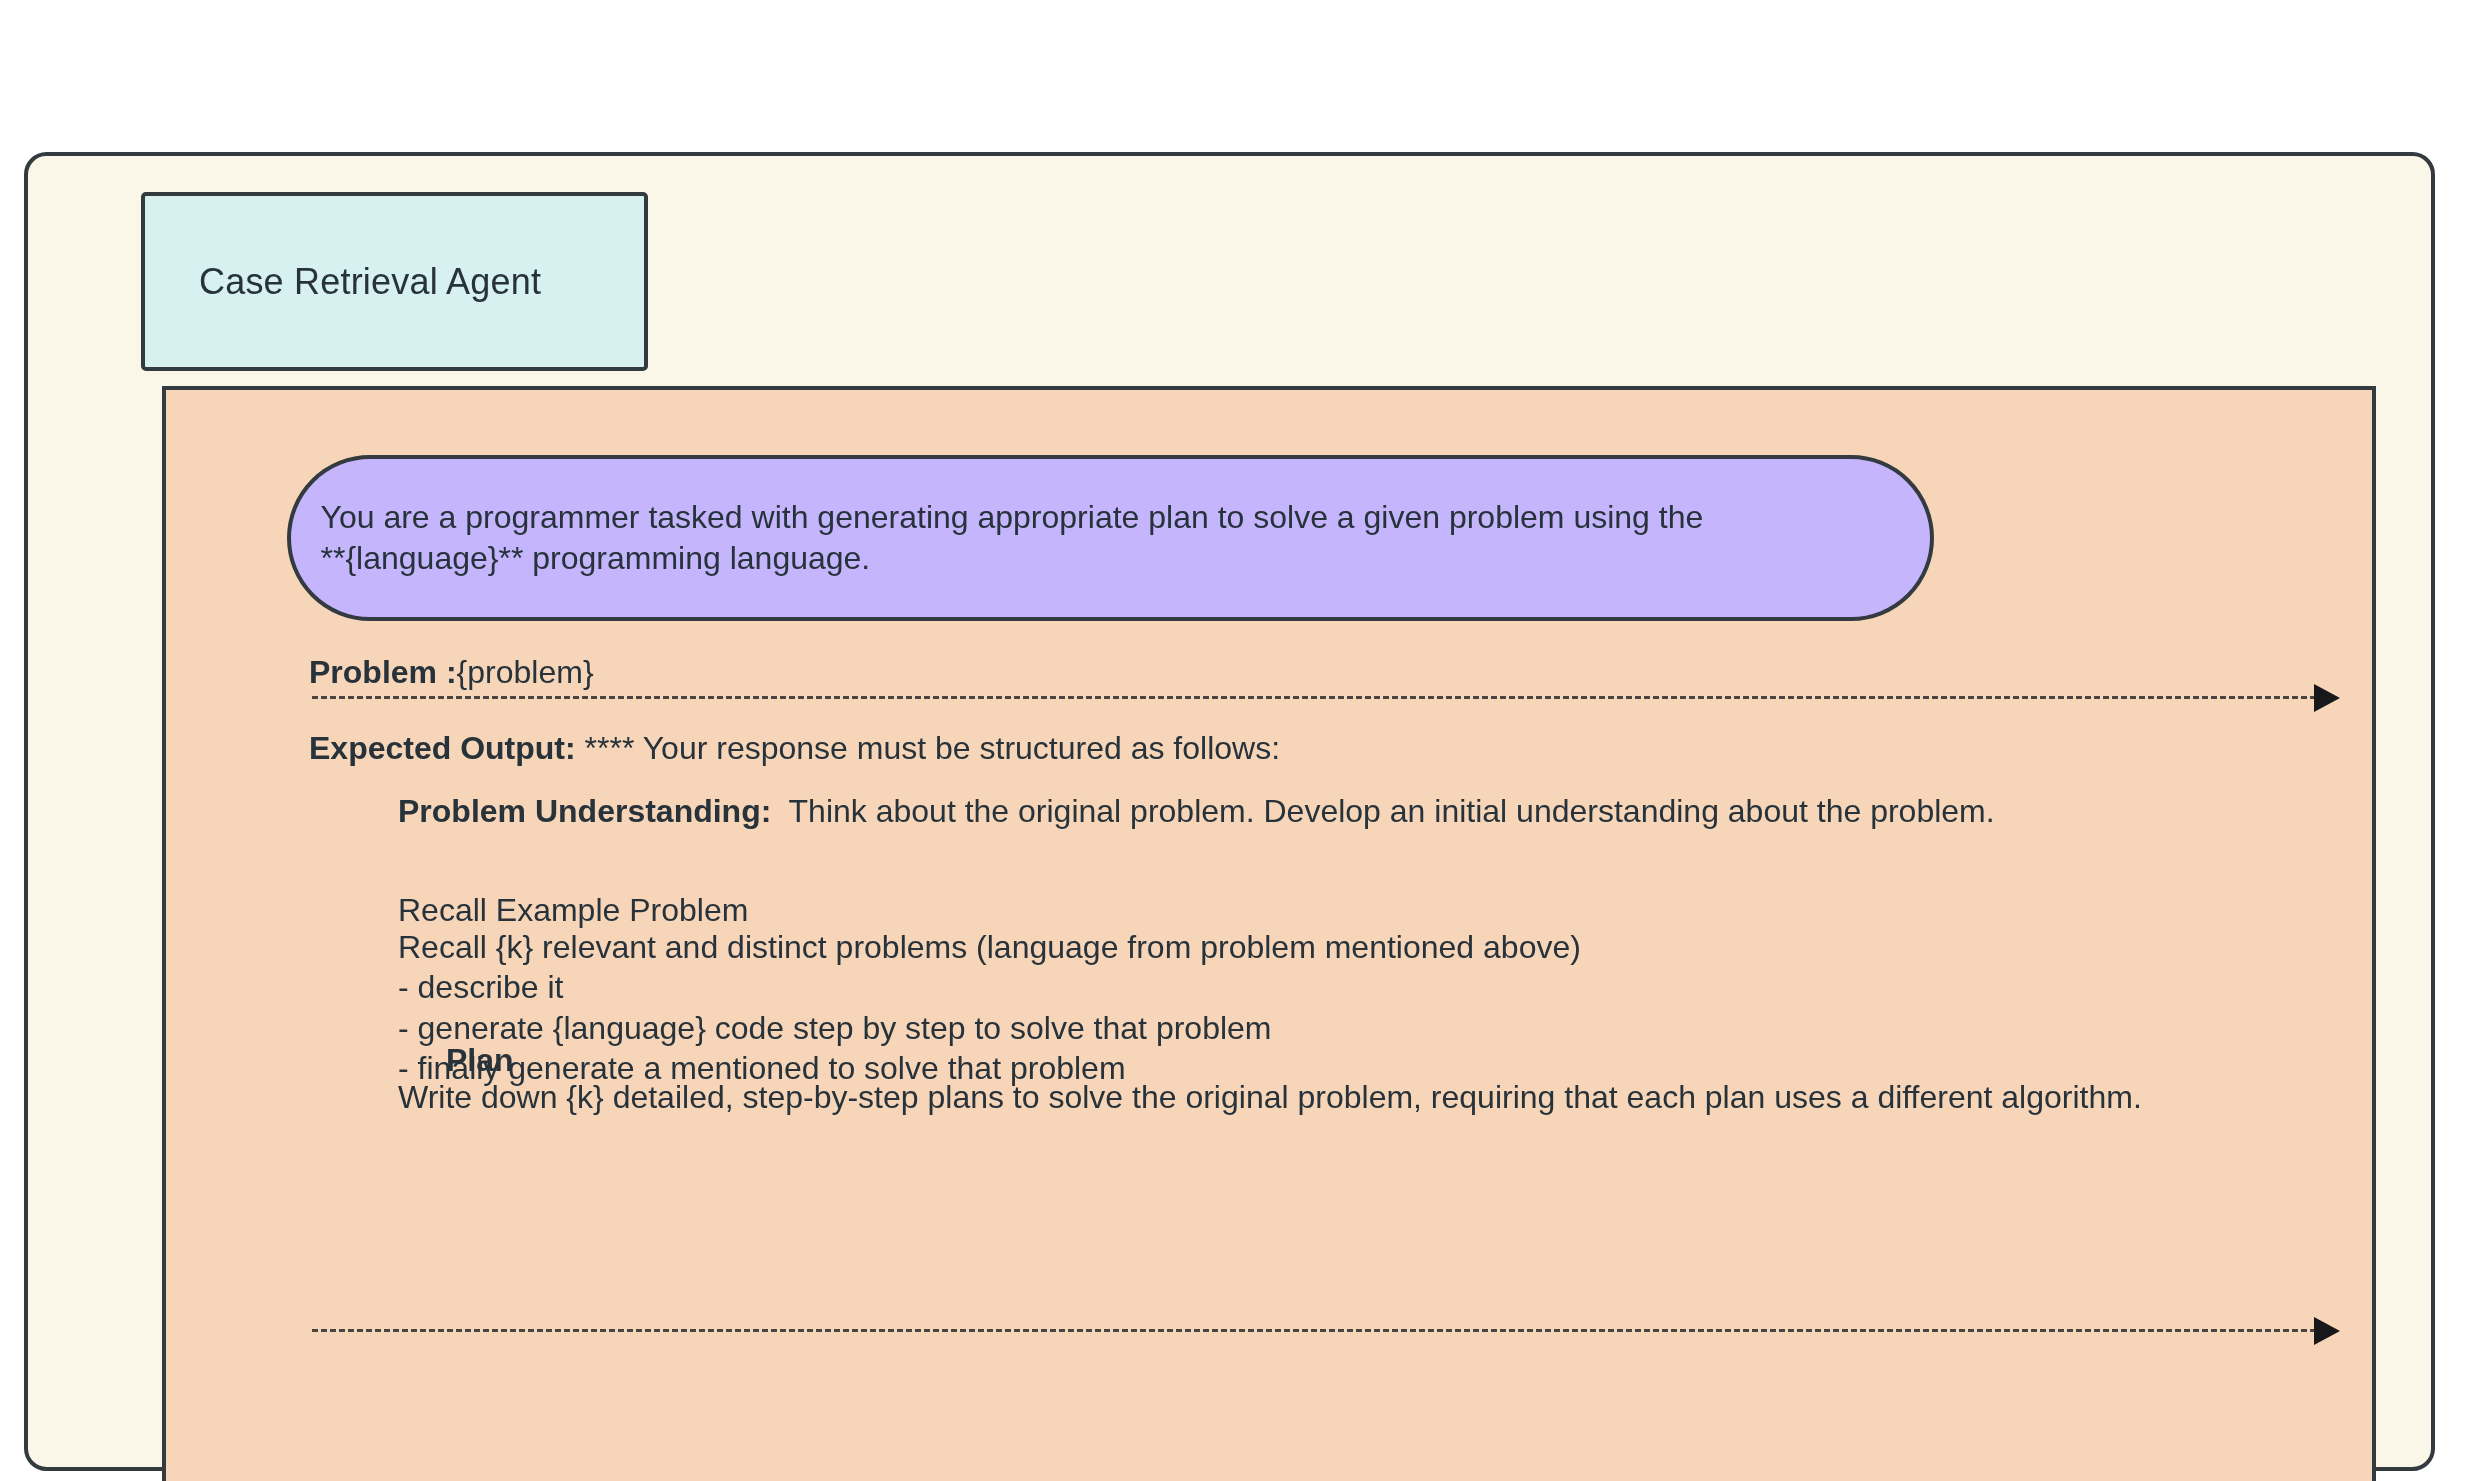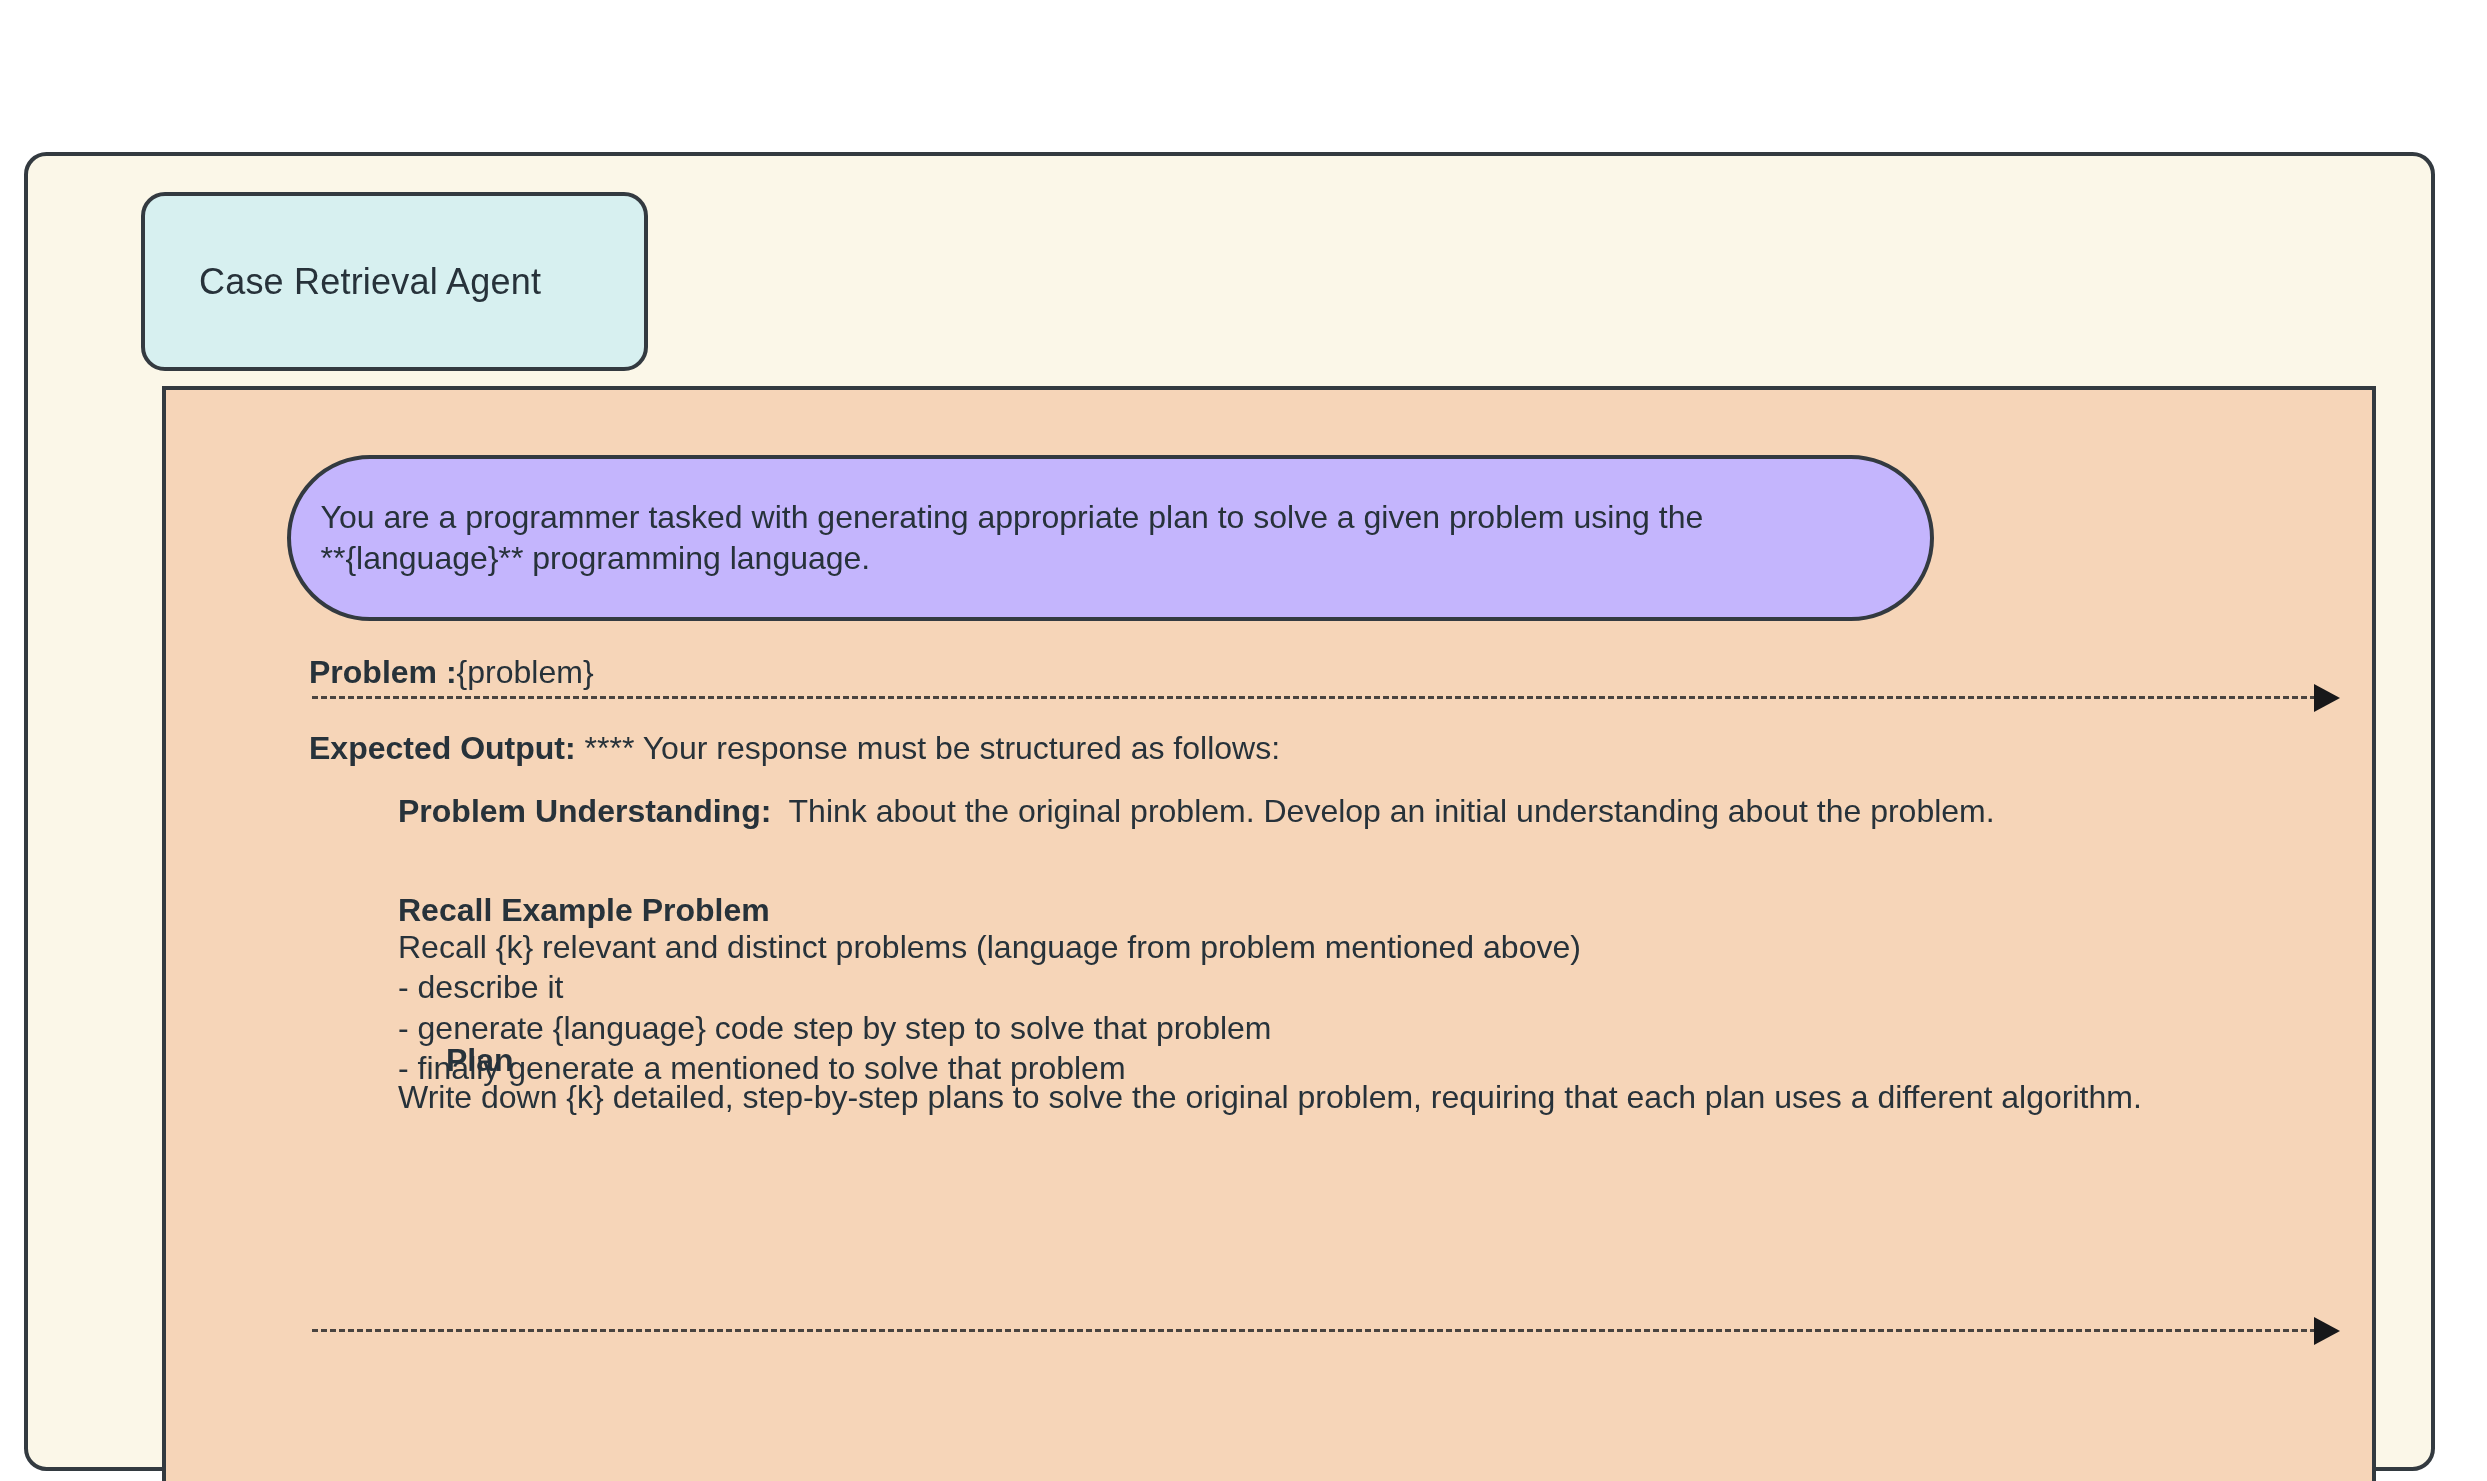--- a/index.html
+++ b/index.html
@@ -30,21 +30,21 @@
 
   
   #agent-title {
     position: absolute;
     left: 113px;
     top: 36px;
     width: 507px;
     height: 179px;
     background: #d7f0f0;
     border: 4.3px solid #333a40;
-    border-radius: 24px;
+    border-radius: 5px;
     box-sizing: border-box;
     display: flex;
     align-items: center;
     padding-left: 54px;
     z-index: 5;
   }
   #agent-title .title-text {
     font-size: 36px;
     color: #27323a;
     letter-spacing: 0.2px;
@@ -92,21 +92,21 @@
     color: #27323a;
     font-size: 32px;
     line-height: 1.26;
     white-space: pre;
   }
   .panel-text .b { font-weight: bold; }
 
   #problem-line      { left: 143px; top: 262px; }
   #expected-line     { left: 143px; top: 338px; }
   #understanding-line{ left: 232px; top: 401px; }
-  #recall-heading    { left: 232px; top: 500px; font-weight: bold; }
+  #recall-heading    { left: 232px; top: 500px; font-weight: normal; }
   #recall-body       { left: 232px; top: 537px; }
   #plan-heading      { left: 232px; top: 650px; font-weight: bold; margin-left: 48px; }
   #plan-body         { left: 232px; top: 687px; }
   #important-line    { left: 143px; top: 780px; }
 
   
   .dash-arrow {
     position: absolute;
     height: 17.3px;
     display: flex;

